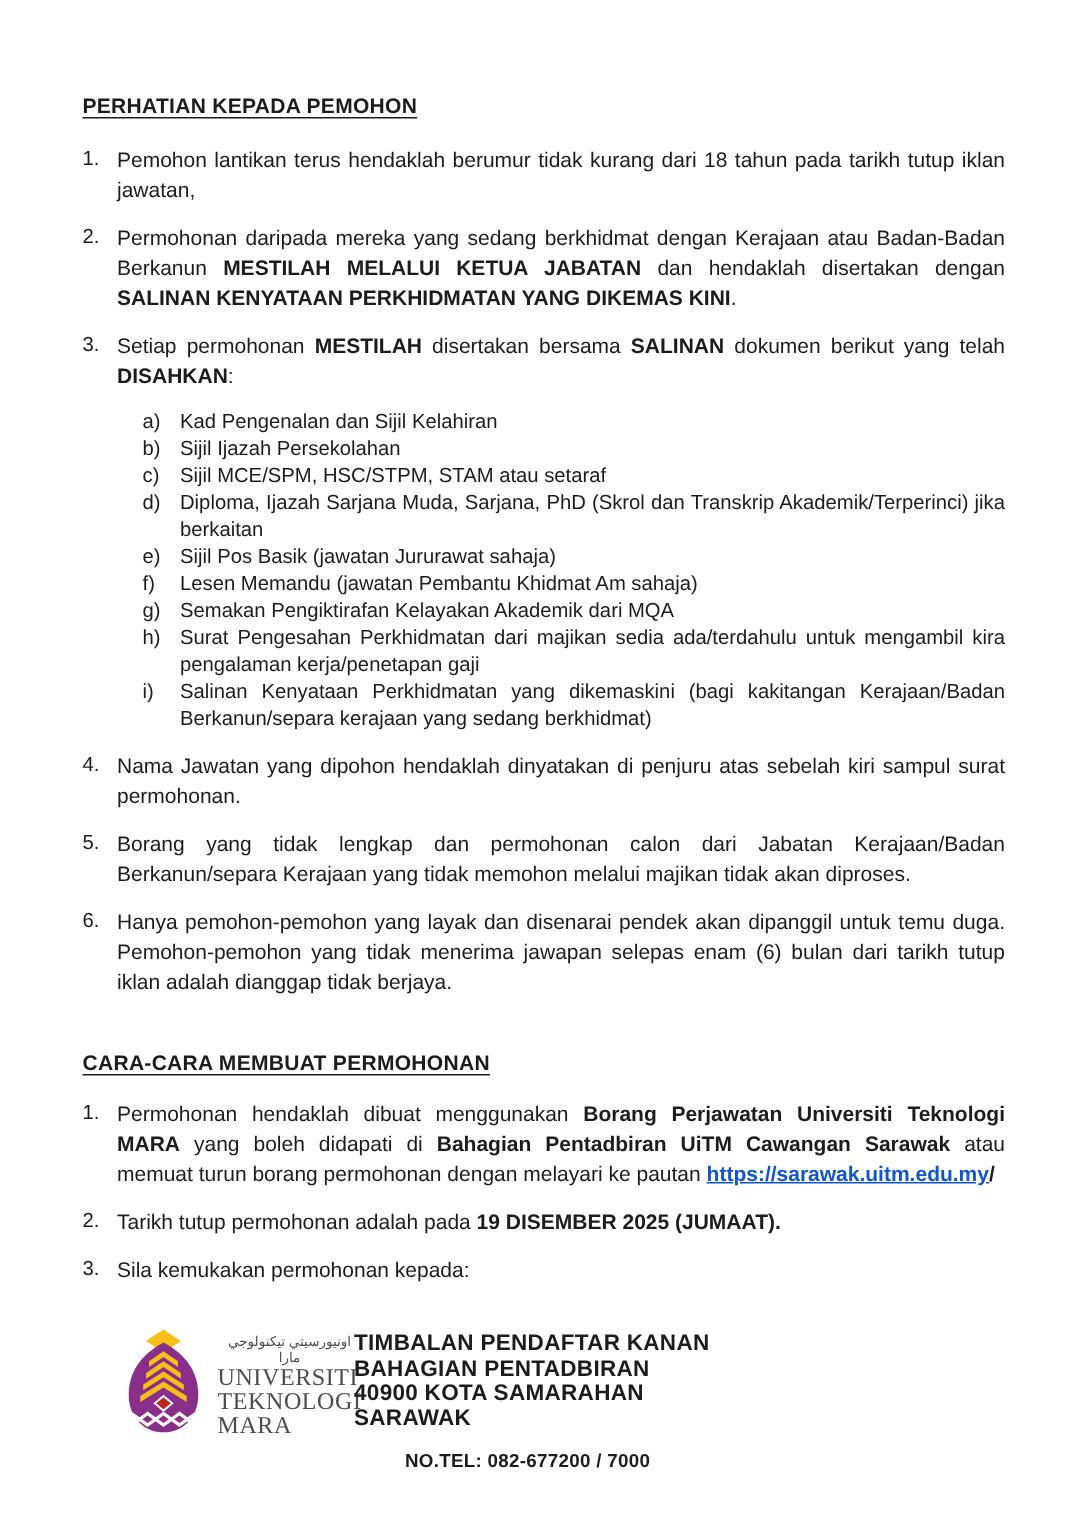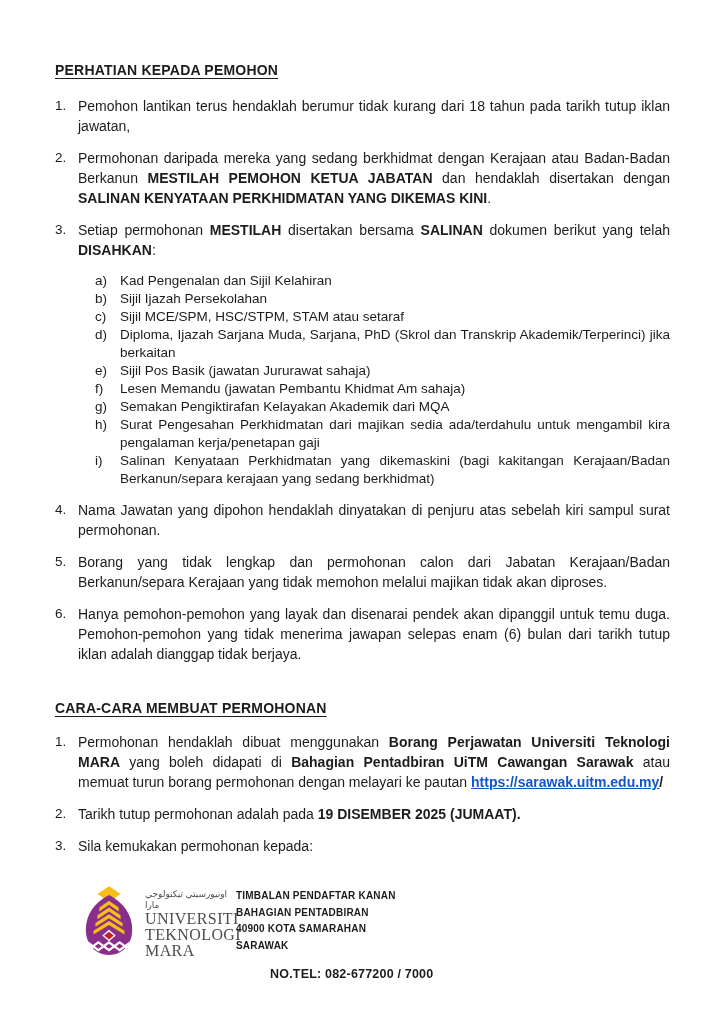--- a/index.html
+++ b/index.html
@@ -26,44 +26,44 @@
 
   .sublist { margin-top: 12px; margin-left: 17px; }
   .subitem { display: flex; }
   .subitem .letter { width: 25px; flex: 0 0 25px; font-size: 13.5px; line-height: 18px; }
   .subitem .stext { flex: 1; font-size: 13.5px; line-height: 18px; text-align: justify; }
 
   .address-row { display: flex; margin-top: 30px; margin-left: 25px; }
   .logo { display: flex; flex: 0 0 156px; width: 156px; }
   .emblem { width: 58px; height: 74px; flex: 0 0 58px; }
   .logo-text { margin-left: 7px; padding-top: 3px; color: var(--logo-text, #4d4d4d); }
-  .jawi { font-size: 9px; line-height: 11px; letter-spacing: 1px; color: var(--logo-text, #4d4d4d); }
+  .jawi { font-size: 9px; line-height: 11px; letter-spacing: 1px; color: var(--logo-text, #4d4d4d); text-align: center; }
   .wordmark { font-family: "Liberation Serif", "DejaVu Serif", serif; font-size: 16px; line-height: 16px; letter-spacing: .4px; }
 
   .address { padding-top: 2px; }
-  .addr-line { font-size: 10px; font-weight: bold; line-height: 16.5px; letter-spacing: .2px; }
+  .addr-line { font-size: 15px; font-weight: bold; line-height: 16.5px; letter-spacing: .2px; }
   .tel { font-size: 12.5px; font-weight: bold; margin-top: 13px; letter-spacing: .2px; padding-left: 34px; }
 </style>
 </head>
 <body>
 
 <div class="page">
 
   <div class="heading">PERHATIAN KEPADA PEMOHON</div>
   <div id="perhatian-items">
       <div class="item">
         <span class="num">1.</span>
         <div class="ibody">
           <div class="itext"><span>Pemohon lantikan terus hendaklah berumur tidak kurang dari 18 tahun pada tarikh tutup iklan jawatan,</span></div>
         </div>
       </div>
       <div class="item">
         <span class="num">2.</span>
         <div class="ibody">
-          <div class="itext"><span>Permohonan daripada mereka yang sedang berkhidmat dengan Kerajaan atau Badan-Badan Berkanun </span><span class="seg-b">MESTILAH PEMOHON KETUA JABATAN</span><span> dan hendaklah disertakan dengan </span><span class="seg-b">SALINAN KENYATAAN PERKHIDMATAN YANG DIKEMAS KINI</span><span>.</span></div>
+          <div class="itext"><span>Permohonan daripada mereka yang sedang berkhidmat dengan Kerajaan atau Badan-Badan Berkanun </span><span class="seg-b">MESTILAH MELALUI KETUA JABATAN</span><span> dan hendaklah disertakan dengan </span><span class="seg-b">SALINAN KENYATAAN PERKHIDMATAN YANG DIKEMAS KINI</span><span>.</span></div>
         </div>
       </div>
       <div class="item">
         <span class="num">3.</span>
         <div class="ibody">
           <div class="itext"><span>Setiap permohonan </span><span class="seg-b">MESTILAH</span><span> disertakan bersama </span><span class="seg-b">SALINAN</span><span> dokumen berikut yang telah </span><span class="seg-b">DISAHKAN</span><span>:</span></div>
           <div class="sublist">
             <div class="subitem">
               <span class="letter">a)</span>
               <div class="stext">Kad Pengenalan dan Sijil Kelahiran</div>

